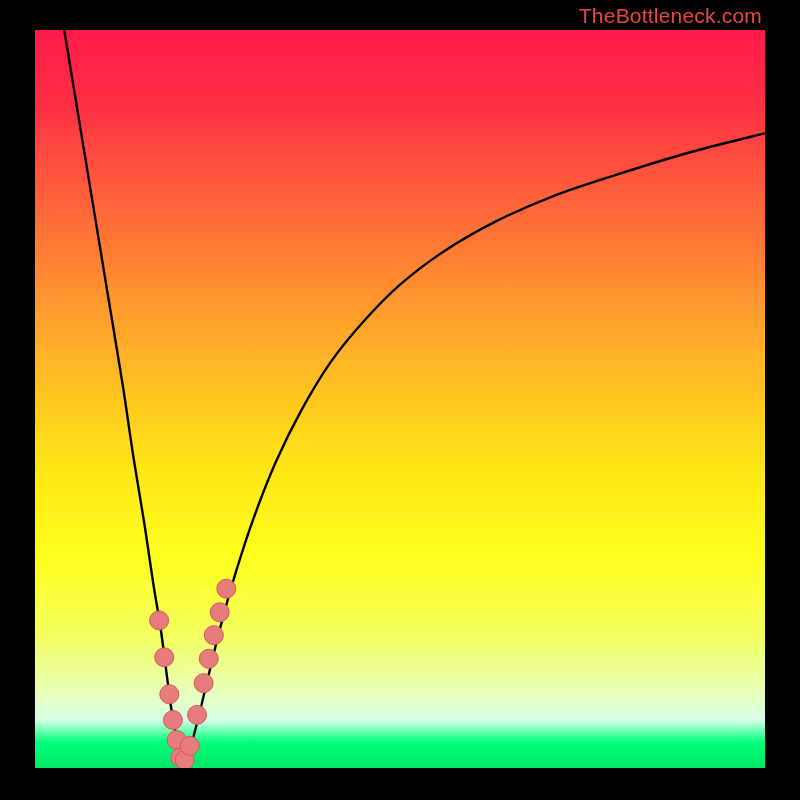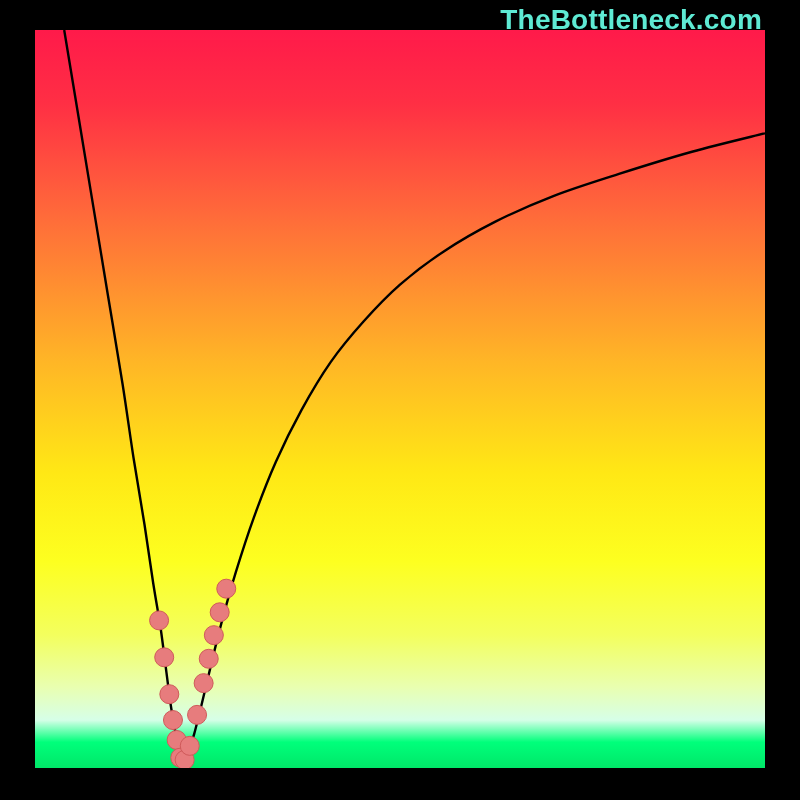--- a/index.html
+++ b/index.html
@@ -23,23 +23,23 @@
     left: 35px;
     top: 30px;
     width: 730px;
     height: 738px;
     overflow: hidden;
   }
   .watermark {
     position: absolute;
     top: 4px;
     right: 38px;
-    color: #5eead4;
-    font-size: 28px;
-    font-weight: 700;
+    color: #ef4444;
+    font-size: 21px;
+    font-weight: 400;
     letter-spacing: 0.2px;
     user-select: none;
   }
   svg { display: block; }
 </style>
 </head>
 <body>
 
 <div class="frame">
 

